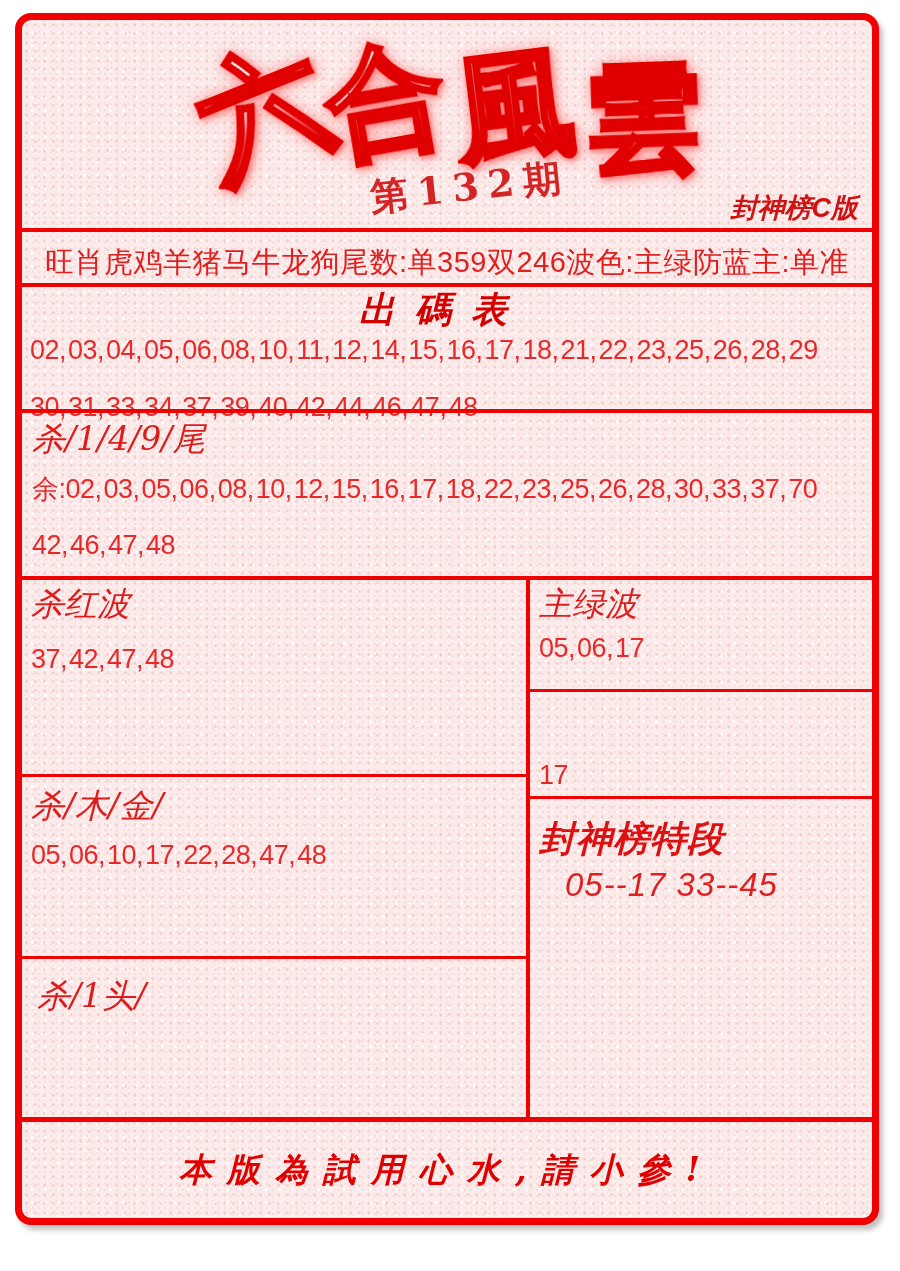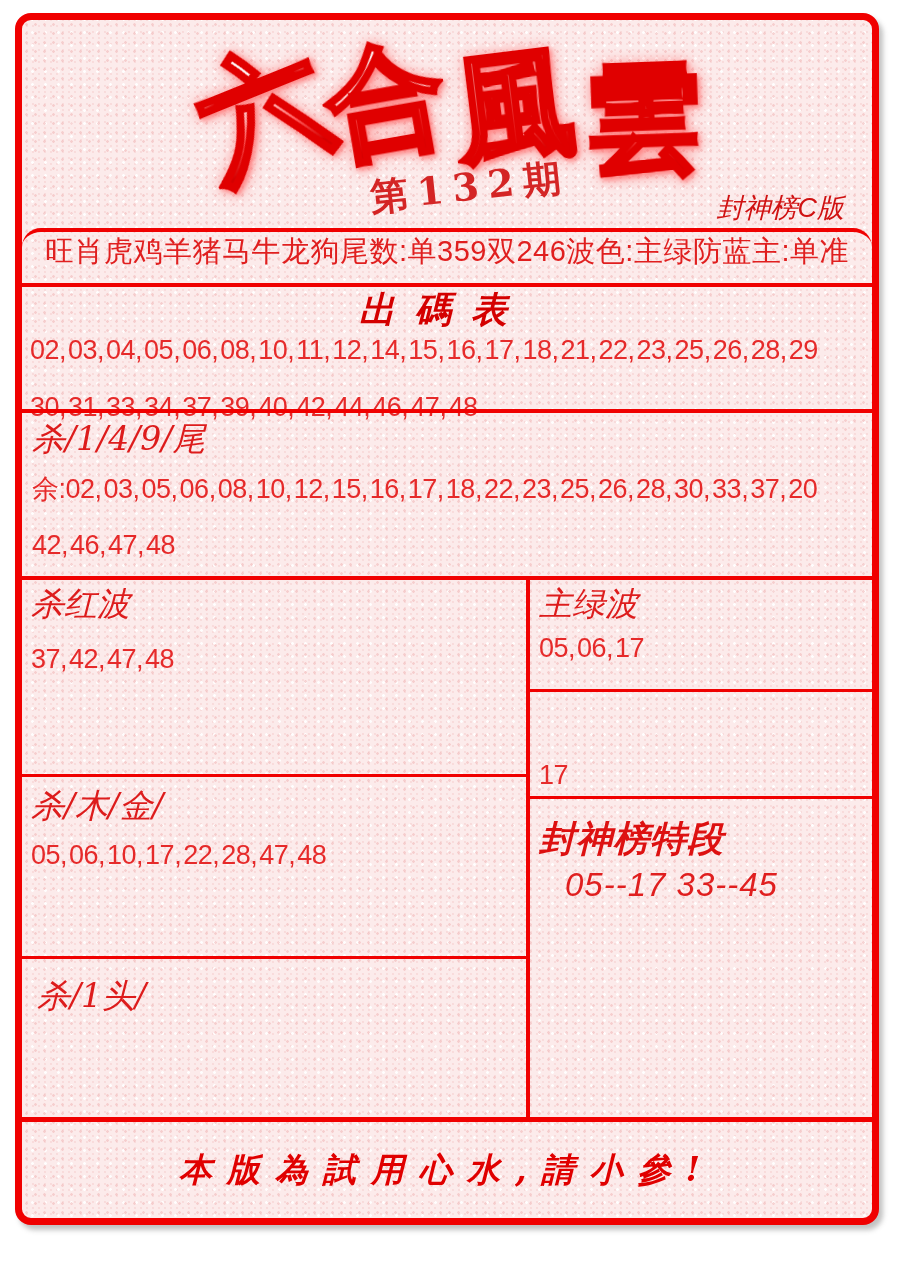--- a/index.html
+++ b/index.html
@@ -36,35 +36,35 @@
   .bigtitle .c0{transform:rotate(-22deg) translateY(14px);font-size:128px;margin-right:6px;}
   .bigtitle .c1{transform:rotate(-10deg) translateY(-2px);margin-right:10px;}
   .bigtitle .c2{transform:rotate(-7deg) translateY(4px);margin-right:10px;}
   .bigtitle .c3{transform:rotate(-2deg) translateY(16px);}
   .issue{
     position:absolute;left:348px;top:142px;
     font-family:"DejaVu Serif", serif;font-size:38px;font-weight:bold;
     color:#d42525;letter-spacing:9px;transform:rotate(-6deg);white-space:nowrap;
   }
   .edition{
-    position:absolute;right:28px;top:170px;
-    font-size:27px;font-weight:normal;font-style:italic;color:#d01212;white-space:nowrap;
+    position:absolute;right:14px;top:170px;
+    font-size:27px;font-weight:bold;font-style:italic;color:#d01212;white-space:nowrap;
   }
   .sechead{
     font-family:"DejaVu Serif", serif;font-style:italic;
     font-size:33px;color:#dd1c1c;line-height:1.15;white-space:nowrap;
   }
   .nums{
     font-size:27px;color:#e62a2a;letter-spacing:-0.5px;word-spacing:-5px;
     white-space:nowrap;line-height:1.1;
   }
   
   .tiprow{
     height:55px;box-sizing:border-box;border-top:4px solid #f00000;
-    display:flex;align-items:flex-start;justify-content:center;border-radius:19px;
+    display:flex;align-items:flex-end;justify-content:center;
   }
   .tiprow span{font-size:29px;color:#e01f1f;white-space:nowrap;letter-spacing:0.5px;}
   
   .sec-chuma{height:126px;box-sizing:border-box;border-top:4px solid #f00000;padding:2px 16px 0 8px;}
   .chuma-title{
     text-align:center;font-family:"DejaVu Serif", serif;font-weight:900;font-style:italic;
     font-size:36px;color:#d40000;letter-spacing:20px;line-height:1.15;
   }
   .sec-chuma .l1{margin-top:6px;}
   .sec-chuma .l2{margin-top:27px;}
@@ -126,21 +126,21 @@
     </div>
 
     <div class="sec-chuma">
       <div class="chuma-title">出碼表</div>
       <div class="nums l1">02, 03, 04, 05, 06, 08, 10, 11, 12, 14, 15, 16, 17, 18, 21, 22, 23, 25, 26, 28, 29</div>
       <div class="nums l2">30, 31, 33, 34, 37, 39, 40, 42, 44, 46, 47, 48</div>
     </div>
 
     <div class="sec-149">
       <div class="sechead">杀/1/4/9/尾</div>
-      <div class="nums l1">余:02, 03, 05, 06, 08, 10, 12, 15, 16, 17, 18, 22, 23, 25, 26, 28, 30, 33, 37, 20</div>
+      <div class="nums l1">余:02, 03, 05, 06, 08, 10, 12, 15, 16, 17, 18, 22, 23, 25, 26, 28, 30, 33, 37, 70</div>
       <div class="nums l2">42, 46, 47, 48</div>
     </div>
 
     <div class="twocol">
       <div class="col-left">
         <div class="cell cellA">
           <div class="sechead">杀红波</div>
           <div class="nums l2">37, 42, 47, 48</div>
         </div>
         <div class="cell cellB bt">

